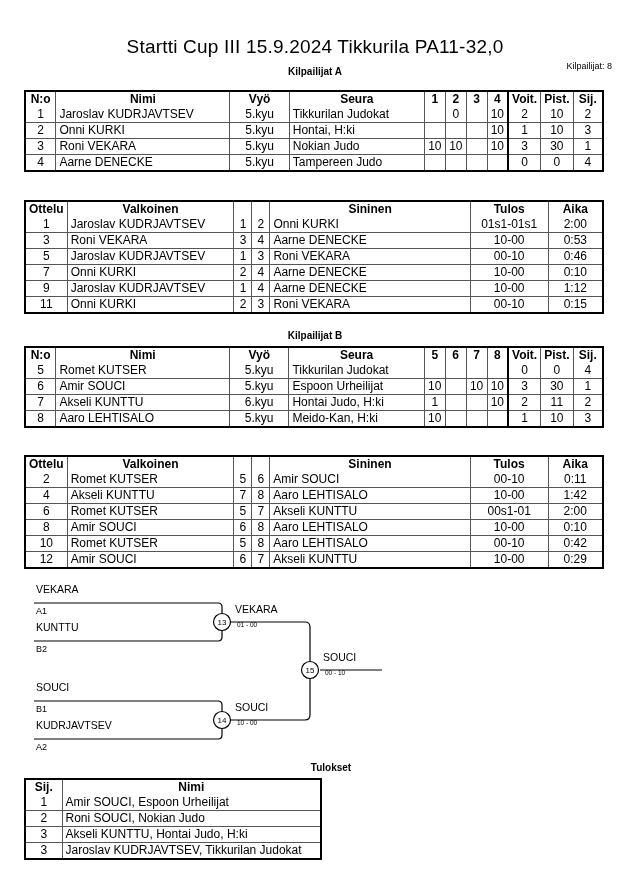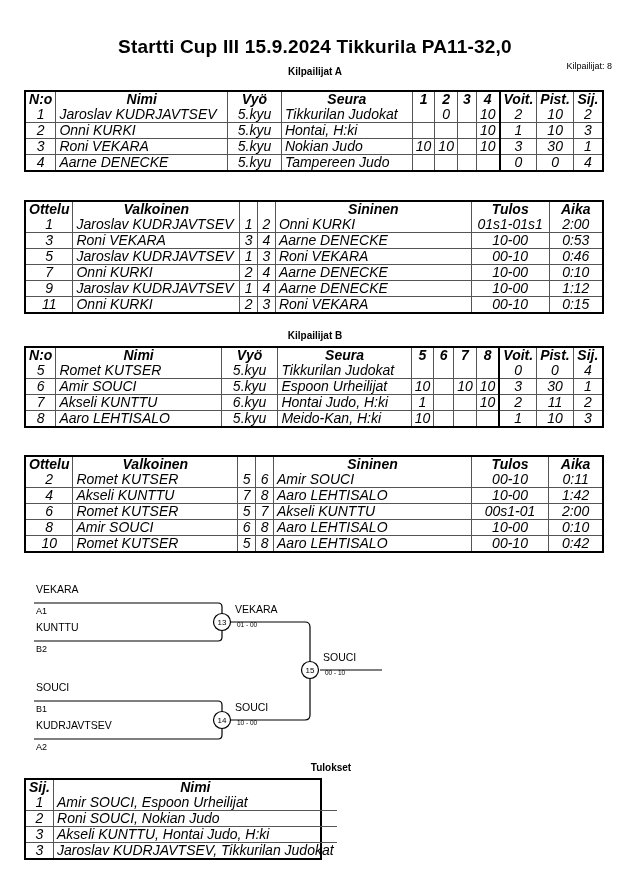--- a/index.html
+++ b/index.html
@@ -23,21 +23,21 @@
   }
 
   
   .doc-title {
     position: absolute;
     top: 36px;
     left: 0;
     width: 630px;
     text-align: center;
     font-size: 19px;
-    font-weight: bold;
+    font-weight: normal;
     letter-spacing: 0.2px;
   }
   .entrants-count {
     position: absolute;
     top: 61px;
     right: 18px;
     font-size: 9px;
     font-weight: normal;
   }
 
@@ -53,23 +53,22 @@
 
   
   .tablewrap {
     position: absolute;
     border: 2px solid #000;
     background: #fff;
     box-sizing: content-box;
   }
   .tablewrap table {
     border-collapse: collapse;
-    font-size: 14px;
+    font-size: 12px;
     width: 100%;
-    font-style: italic;
   }
   .tablewrap th, .tablewrap td {
     border: 1px solid #555;
     height: 15px;
     line-height: 15px;
     padding: 0 3px;
     white-space: nowrap;
     box-sizing: border-box;
     font-weight: normal;
   }
@@ -451,20 +450,29 @@
         </tr>
         <tr>
           <td class="c">10</td>
           <td class="l">Romet KUTSER</td>
           <td class="c">5</td>
           <td class="c">8</td>
           <td class="l">Aaro LEHTISALO</td>
           <td class="c">00-10</td>
           <td class="c">0:42</td>
         </tr>
+        <tr>
+          <td class="c">12</td>
+          <td class="l">Amir SOUCI</td>
+          <td class="c">6</td>
+          <td class="c">7</td>
+          <td class="l">Akseli KUNTTU</td>
+          <td class="c">10-00</td>
+          <td class="c">0:29</td>
+        </tr>
       </tbody>
     </table>
   </div>
 
   <div class="bracket">
     <svg width="630" height="185" viewBox="0 0 630 185" xmlns="http://www.w3.org/2000/svg">
       <g fill="none" stroke="#000" stroke-width="1.2">
 
         <path d="M34,28 L218,28 Q222,28 222,32 L222,62 Q222,66 218,66 L34,66"></path>
 

